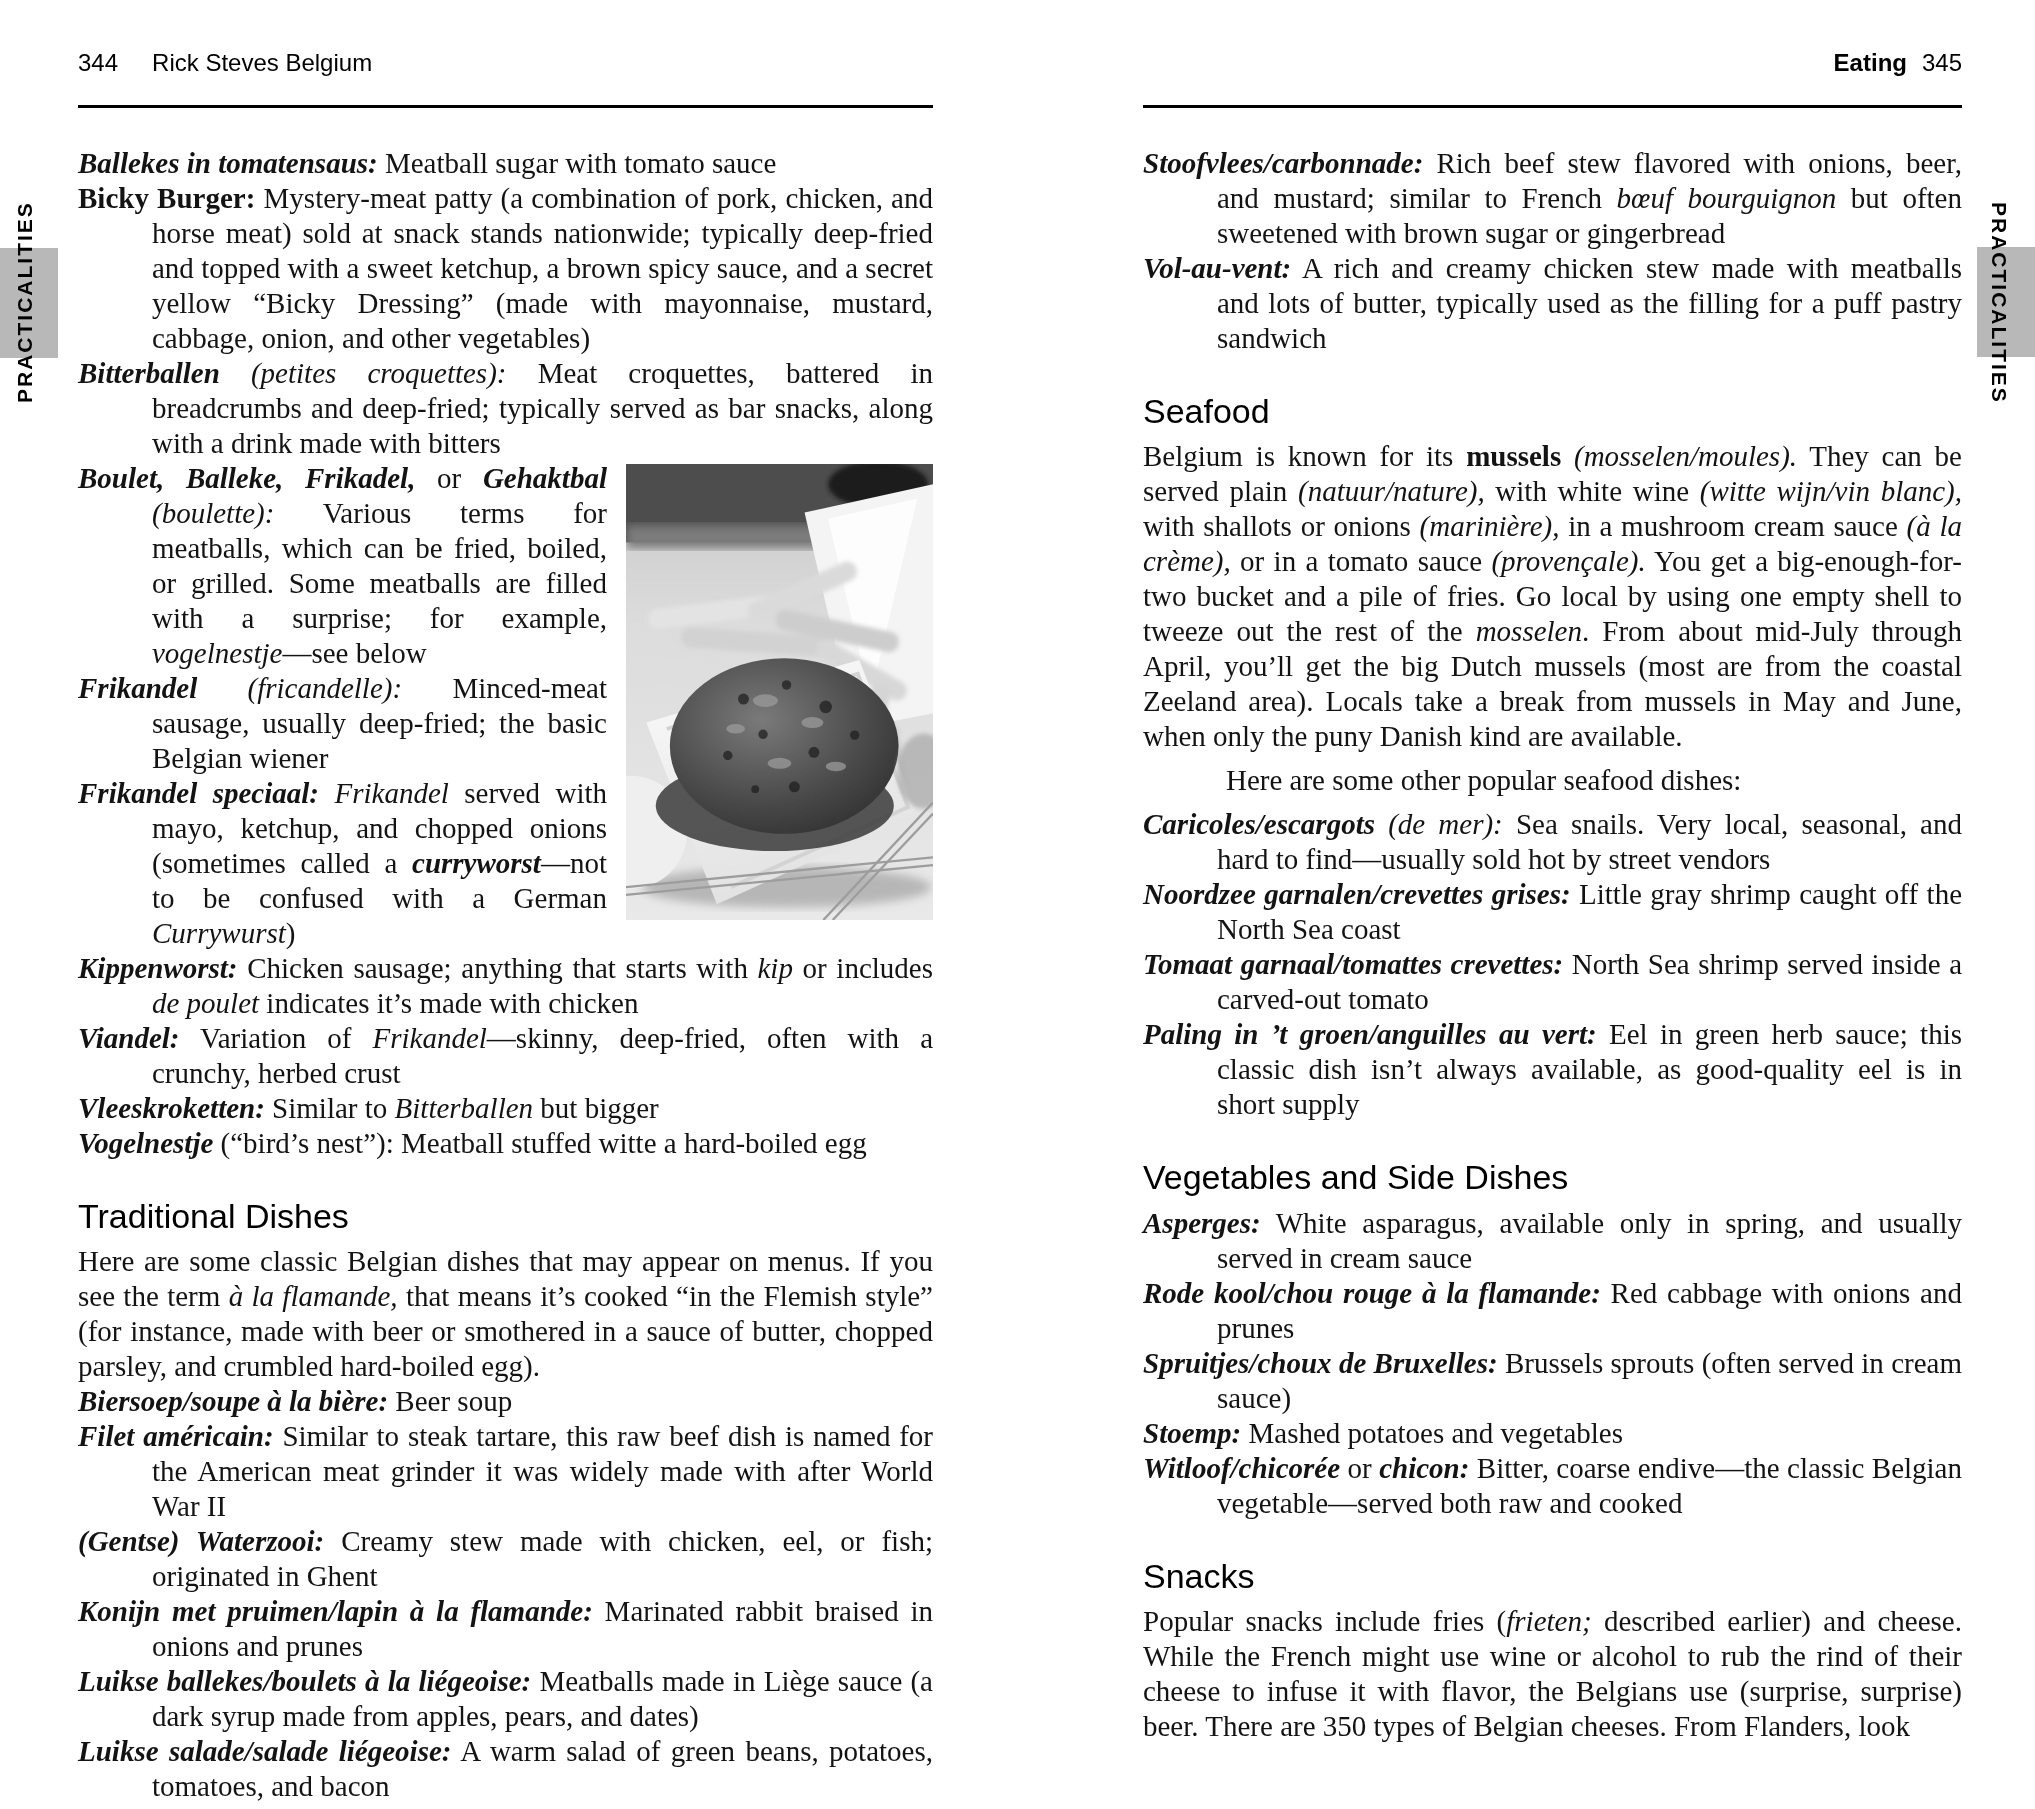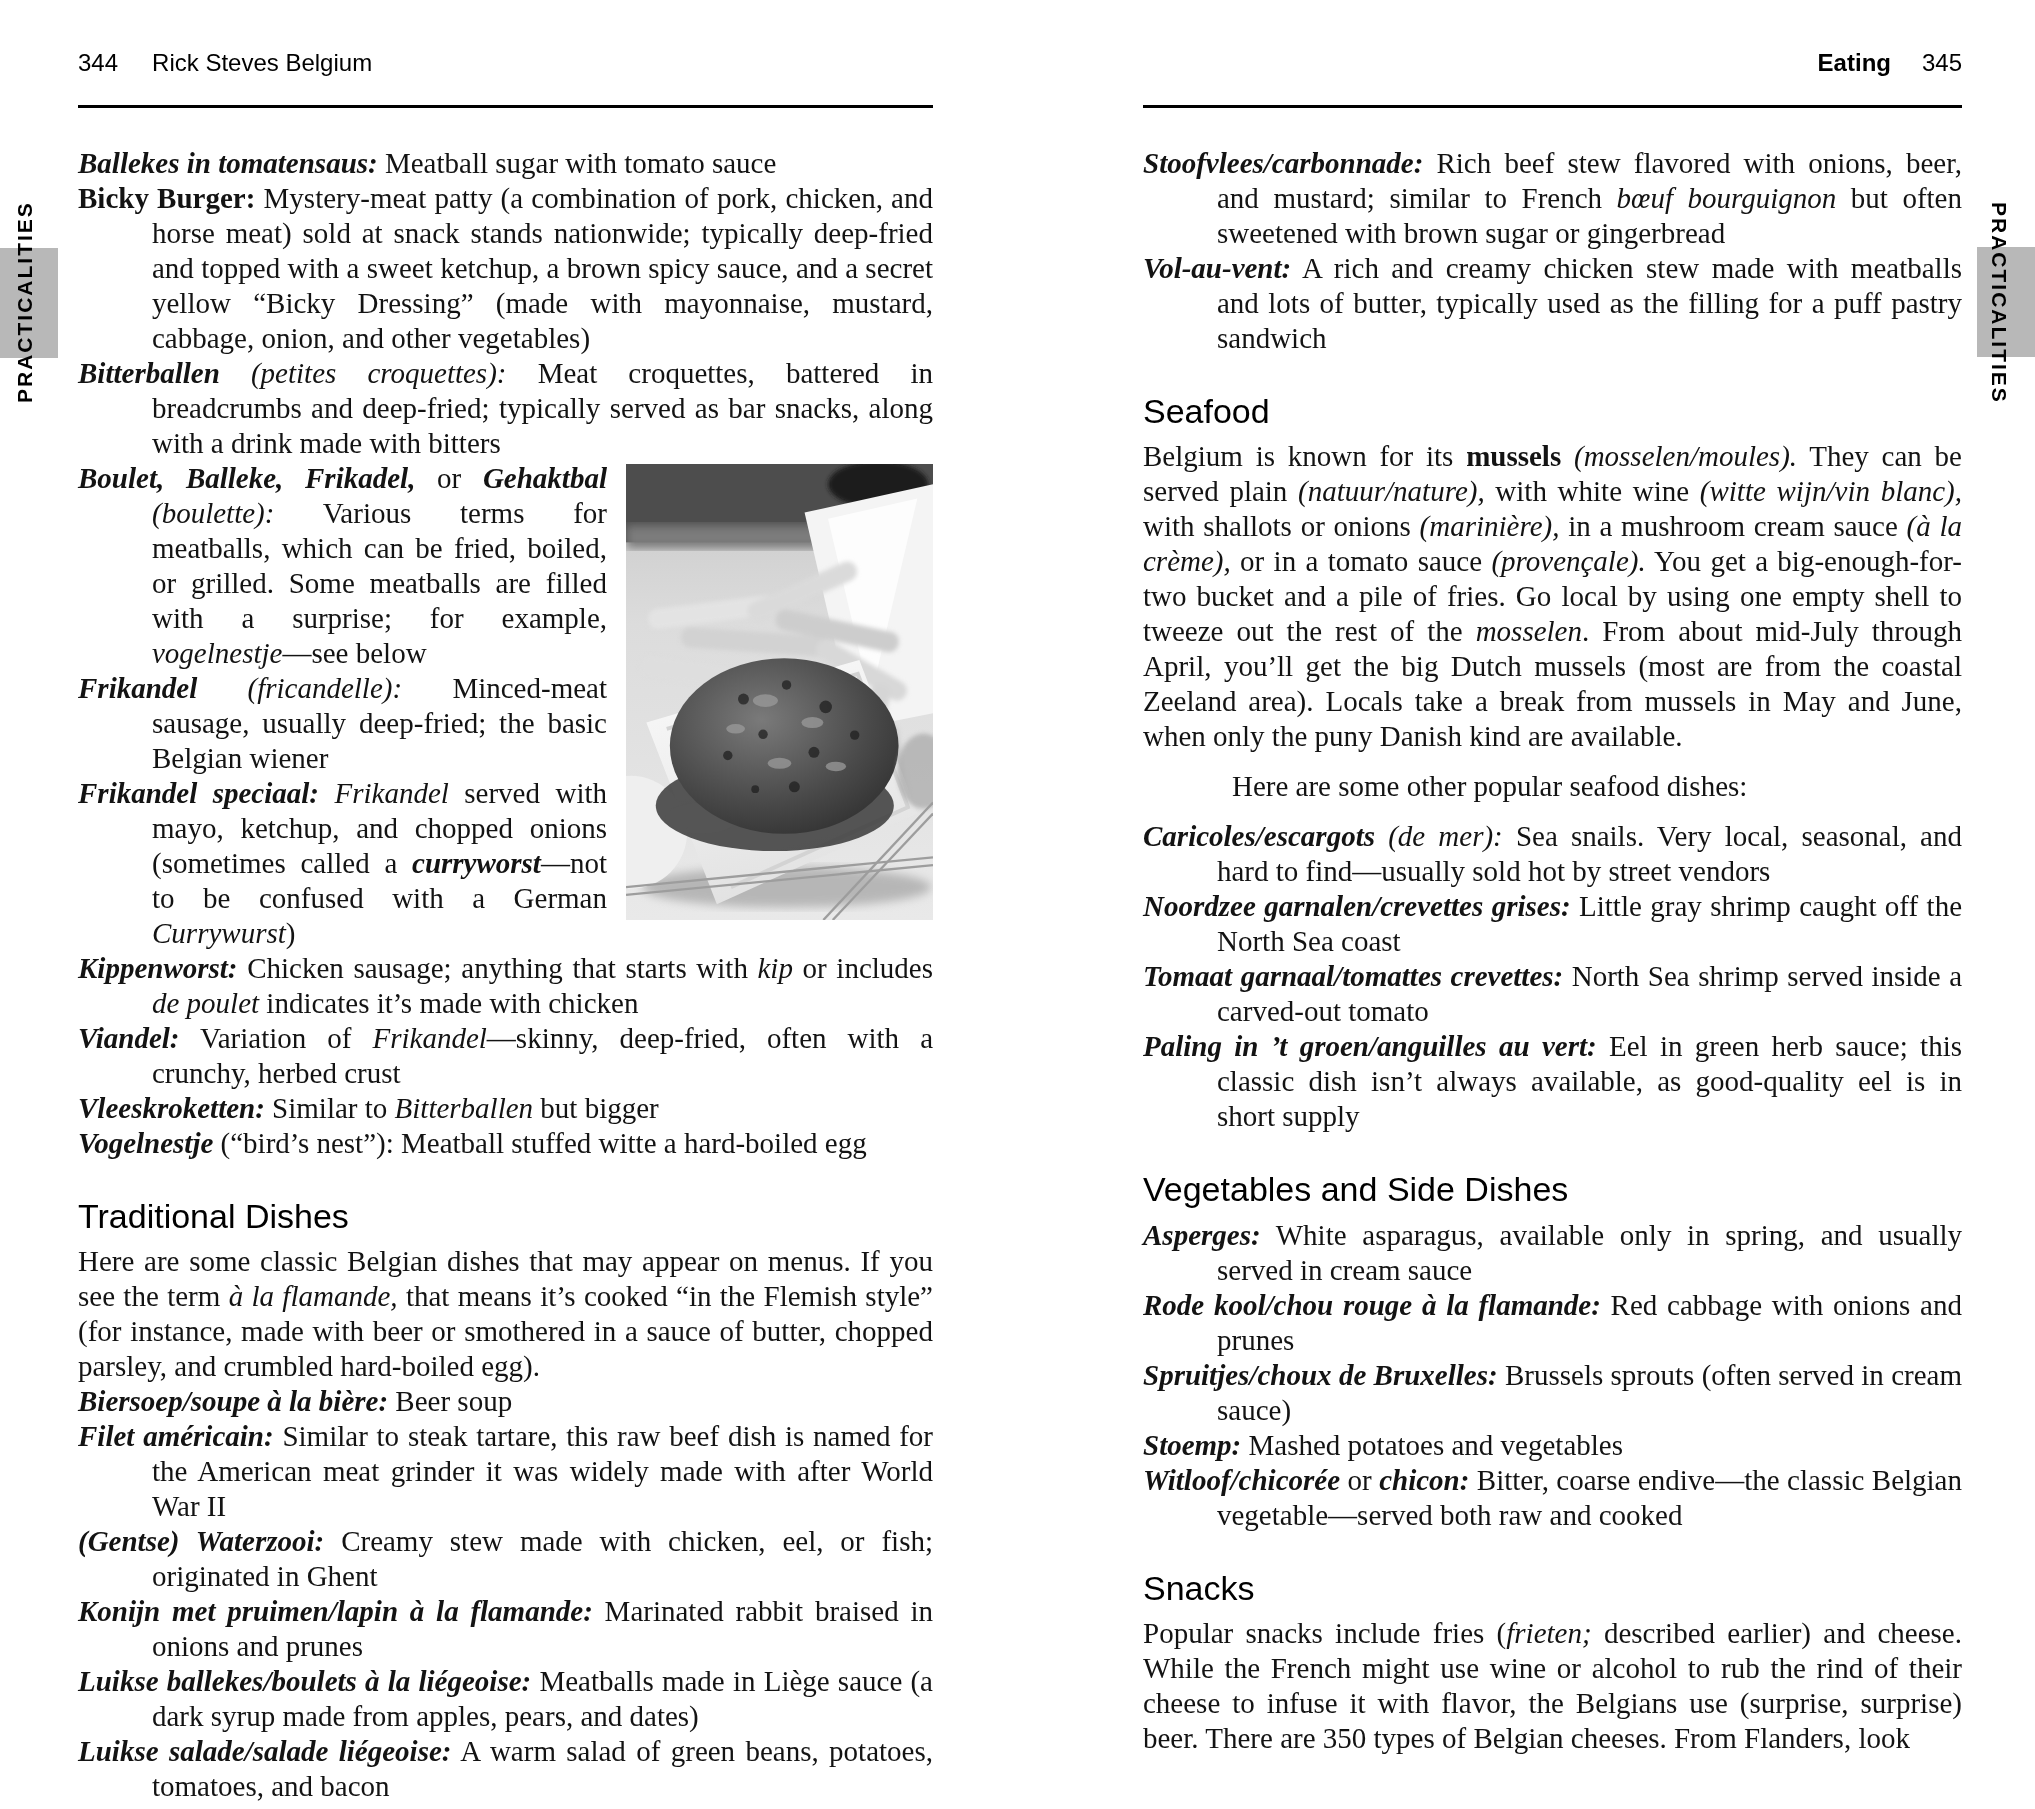--- a/index.html
+++ b/index.html
@@ -11,28 +11,28 @@
   .page-left{left:78px;width:855px;}
   .page-right{left:1143px;width:819px;}
 
   
   .running-head{display:flex;align-items:baseline;
                 font-family:"Liberation Sans","DejaVu Sans",sans-serif;
                 font-size:24px;line-height:31px;color:#000;}
   .running-head.right{justify-content:flex-end;}
   .rh-num{font-weight:400;}
   .rh-title{font-weight:400;margin-left:34px;}
-  .rh-section{font-weight:700;margin-right:31px;}
+  .rh-section{font-weight:700;margin-right:15px;}
   .head-rule{height:3.1px;background:#000;margin-top:27px;}
 
   
   .body-text{margin-top:38px;font-size:29px;line-height:35px;text-align:justify;}
   .entry{margin:0;padding-left:74px;text-indent:-74px;}
   .para{margin:0;}
-  .lead-in{margin:15px;text-indent:74px;}
+  .lead-in{margin:9px;text-indent:74px;}
   .b{font-weight:700;}
   .i{font-style:italic;}
   .bi{font-weight:700;font-style:italic;}
   h2.sec{font-family:"Liberation Sans","DejaVu Sans",sans-serif;
          font-size:34px;line-height:38px;font-weight:400;margin:36px 0 9.4px 0;
          text-align:left;text-indent:0;color:#000;}
 
   
   .tab-box{position:absolute;width:58px;height:110px;}
   .tab-box.left{left:0;top:248px;}

